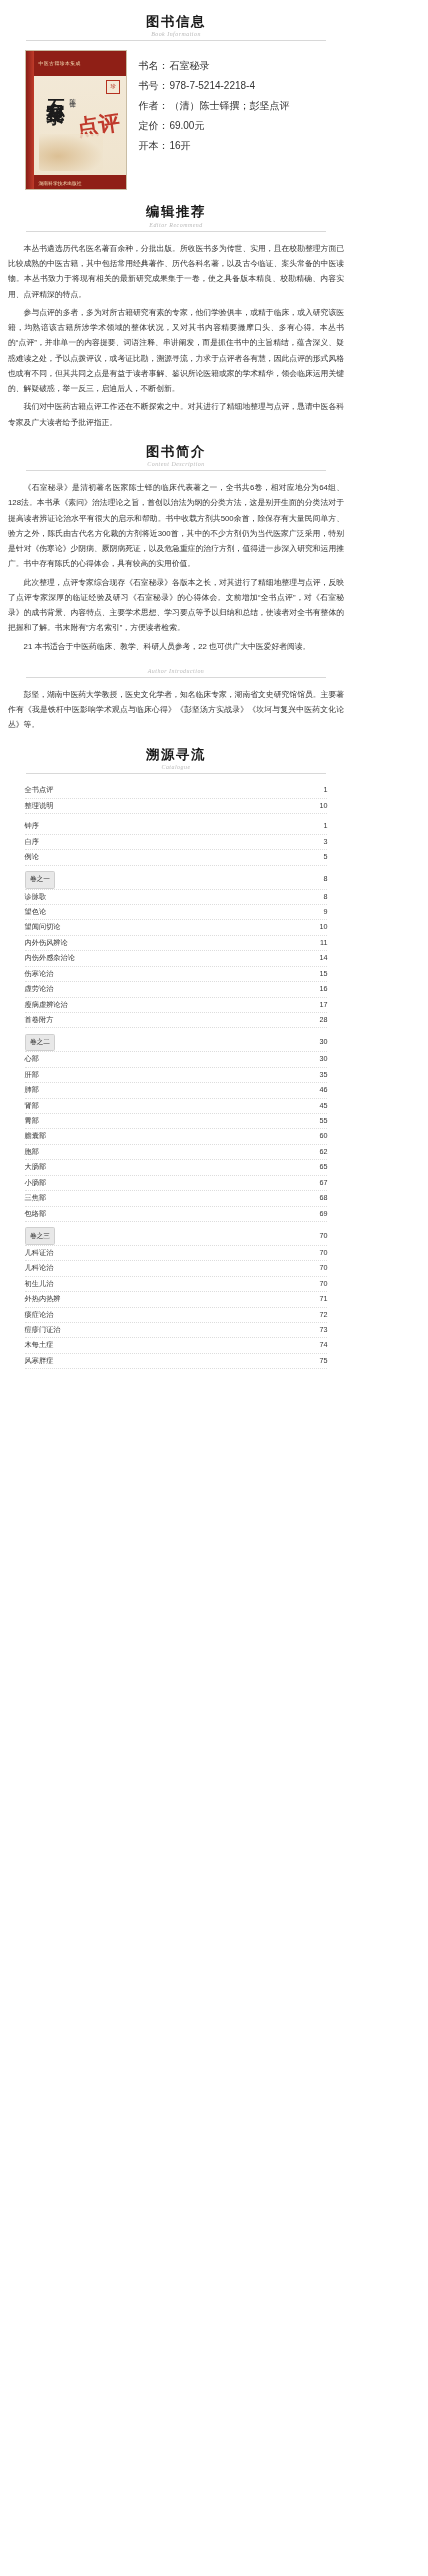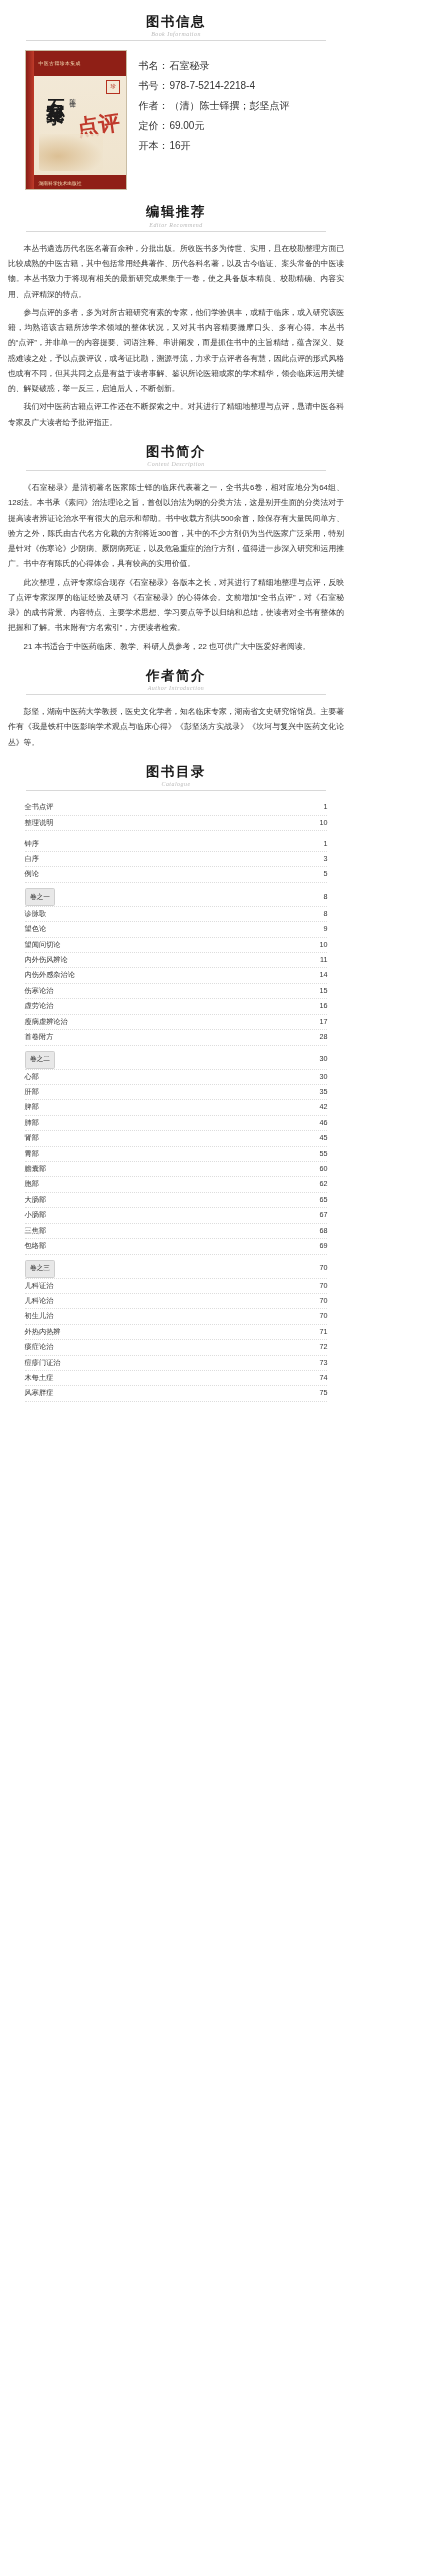--- a/index.html
+++ b/index.html
@@ -218,30 +218,29 @@
     <div class="en">Content Description</div>
     <div class="rule"></div>
   </div>
   <div class="body-text">
     <p>《石室秘录》是清初著名医家陈士铎的临床代表著之一，全书共6卷，相对应地分为64组、128法。本书承《素问》治法理论之旨，首创以治法为纲的分类方法，这是别开生面的分类法对于提高读者辨证论治水平有很大的启示和帮助。书中收载方剂共500余首，除保存有大量民间单方、验方之外，陈氏由古代名方化裁的方剂将近300首，其中的不少方剂仍为当代医家广泛采用，特别是针对《伤寒论》少阴病、厥阴病死证，以及危急重症的治疗方剂，值得进一步深入研究和运用推广。书中存有陈氏的心得体会，具有较高的实用价值。</p>
     <p>此次整理，点评专家综合现存《石室秘录》各版本之长，对其进行了精细地整理与点评，反映了点评专家深厚的临证经验及研习《石室秘录》的心得体会。文前增加“全书点评”，对《石室秘录》的成书背景、内容特点、主要学术思想、学习要点等予以归纳和总结，使读者对全书有整体的把握和了解。书末附有“方名索引”，方便读者检索。</p>
     <p>21 本书适合于中医药临床、教学、科研人员参考，22 也可供广大中医爱好者阅读。</p>
   </div>
 
   <div class="sec-head">
-    <div class="cn">作者简介</div>
     <div class="en">Author Introduction</div>
     <div class="rule"></div>
   </div>
   <div class="body-text">
     <p>彭坚，湖南中医药大学教授，医史文化学者，知名临床专家，湖南省文史研究馆馆员。主要著作有《我是铁杆中医影响学术观点与临床心得》《彭坚汤方实战录》《坎坷与复兴中医药文化论丛》等。</p>
   </div>
 
   <div class="sec-head">
-    <div class="cn">图书目录</div>
+    <div class="cn">溯源寻流</div>
     <div class="en">Catalogue</div>
     <div class="rule"></div>
   </div>
   <div class="cat" id="catalogue-list">
       <div class="item">
         <span class="nm">全书点评</span>
         <span class="dots"></span>
         <span class="pg">1</span>
       </div>
       <div class="item">
@@ -326,25 +325,20 @@
         <span class="nm">心部</span>
         <span class="dots"></span>
         <span class="pg">30</span>
       </div>
       <div class="item">
         <span class="nm">肝部</span>
         <span class="dots"></span>
         <span class="pg">35</span>
       </div>
       <div class="item">
-        <span class="nm">脾部</span>
-        <span class="dots"></span>
-        <span class="pg">42</span>
-      </div>
-      <div class="item">
         <span class="nm">肺部</span>
         <span class="dots"></span>
         <span class="pg">46</span>
       </div>
       <div class="item">
         <span class="nm">肾部</span>
         <span class="dots"></span>
         <span class="pg">45</span>
       </div>
       <div class="item">

